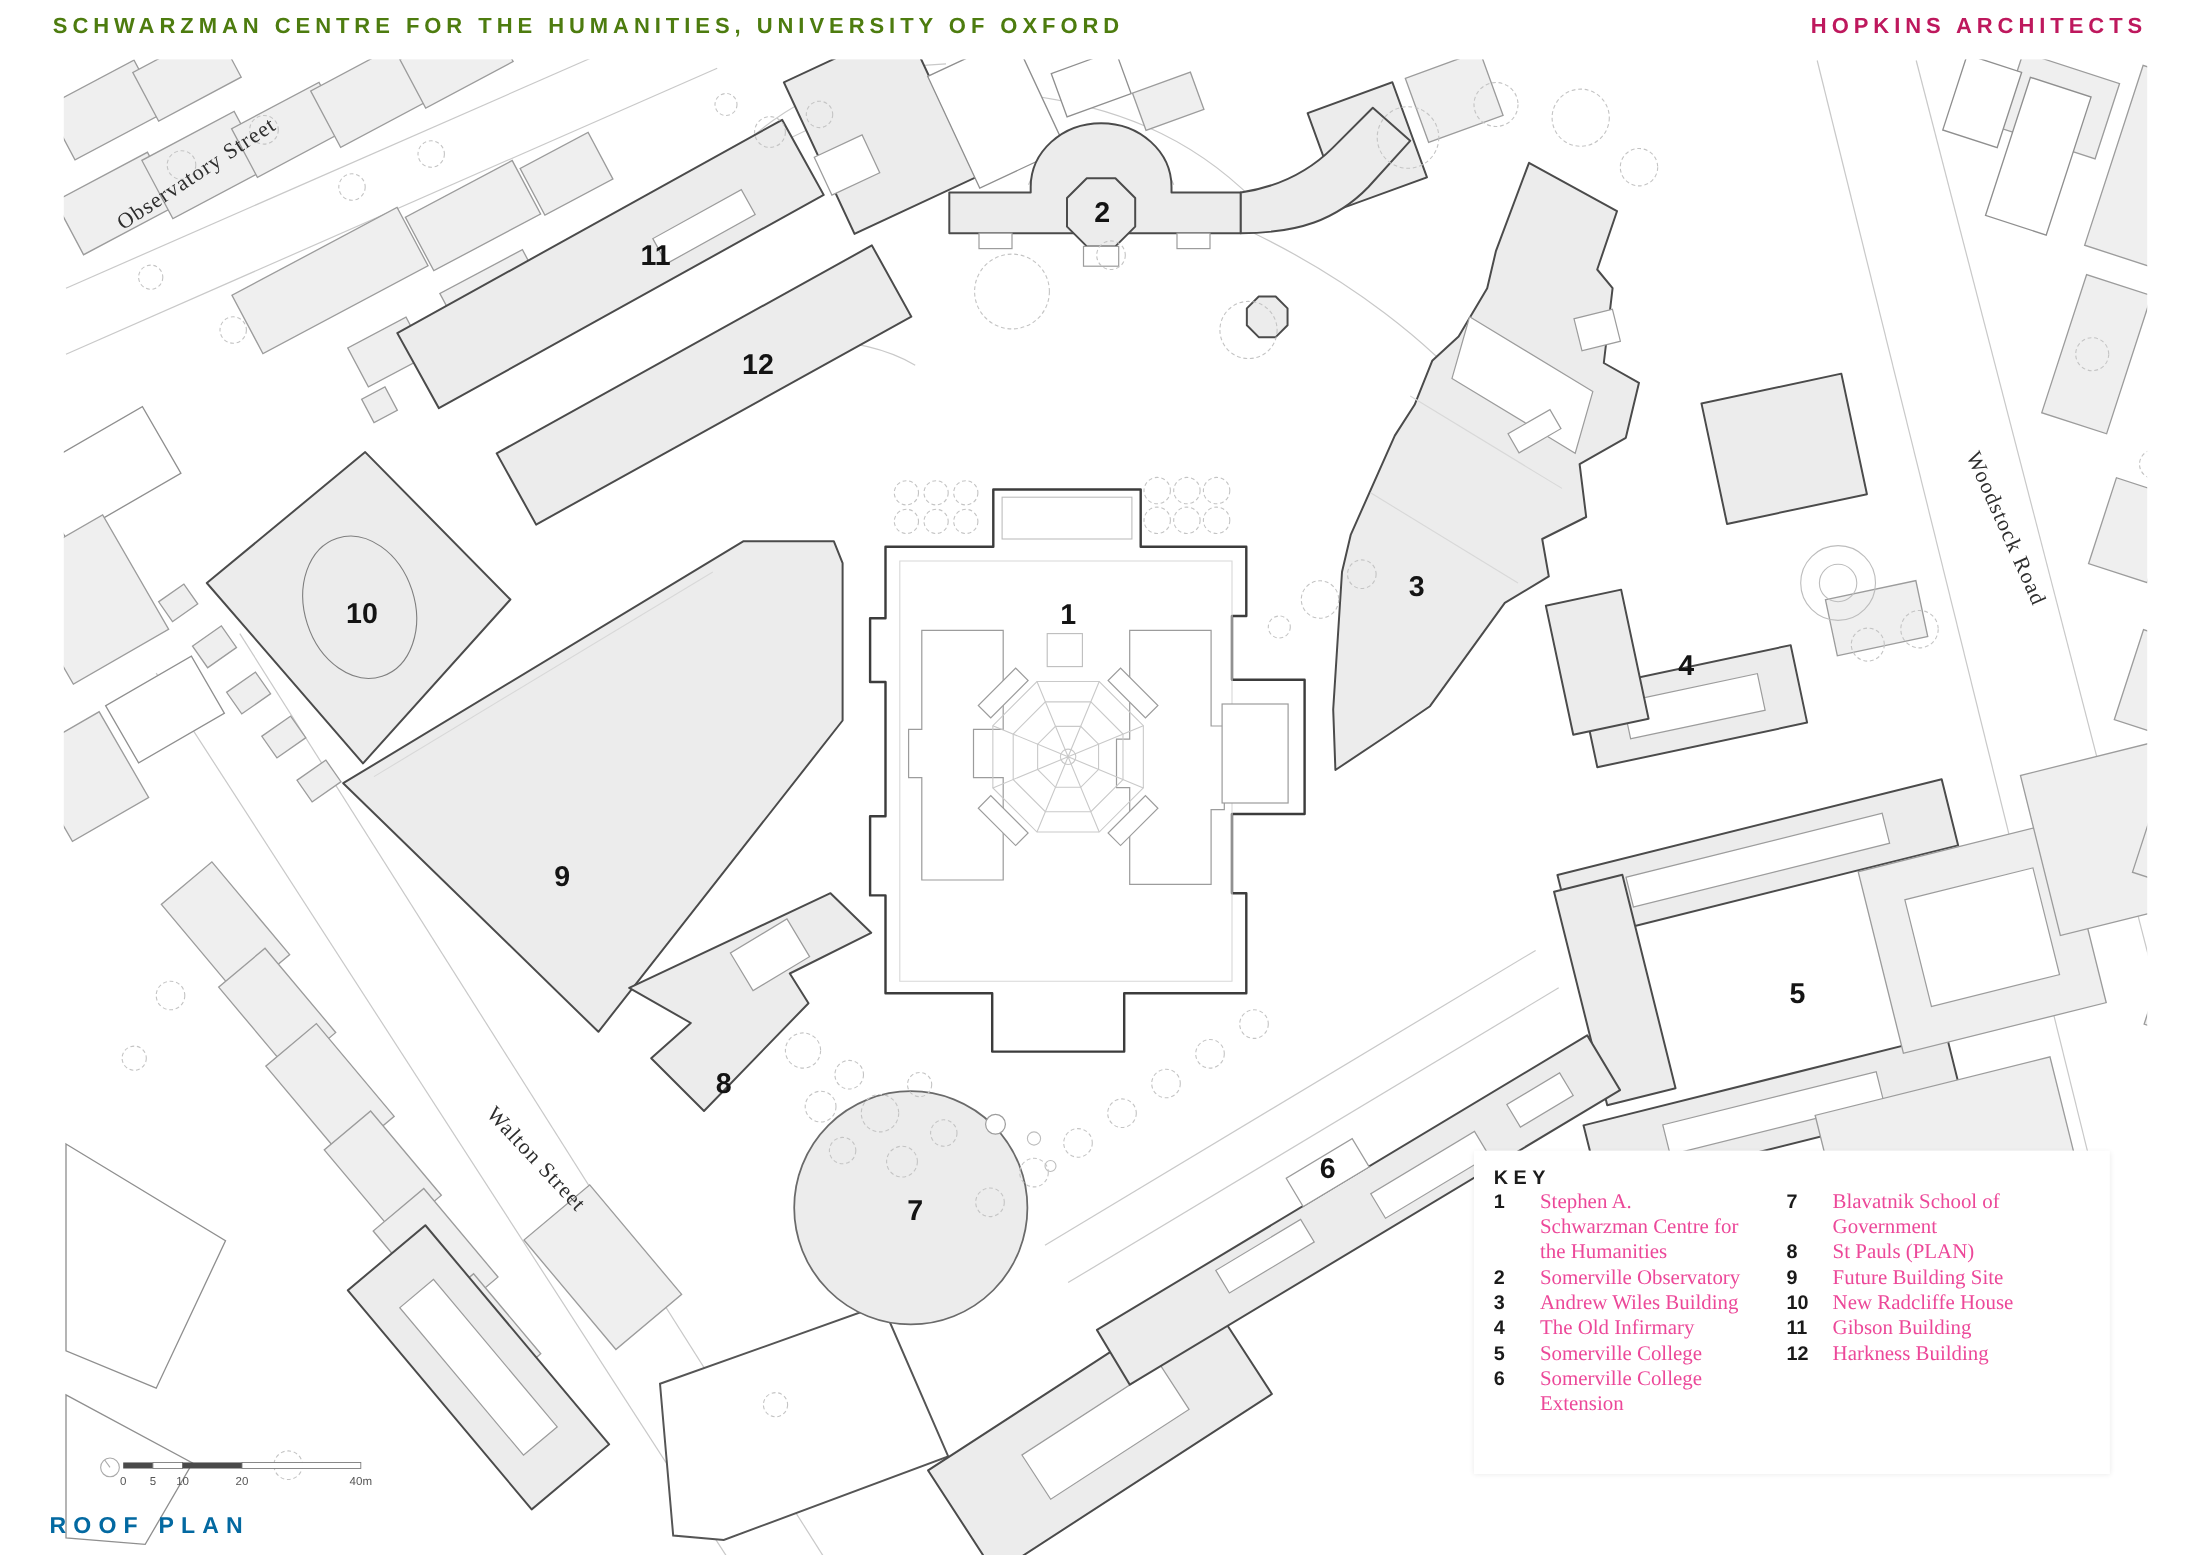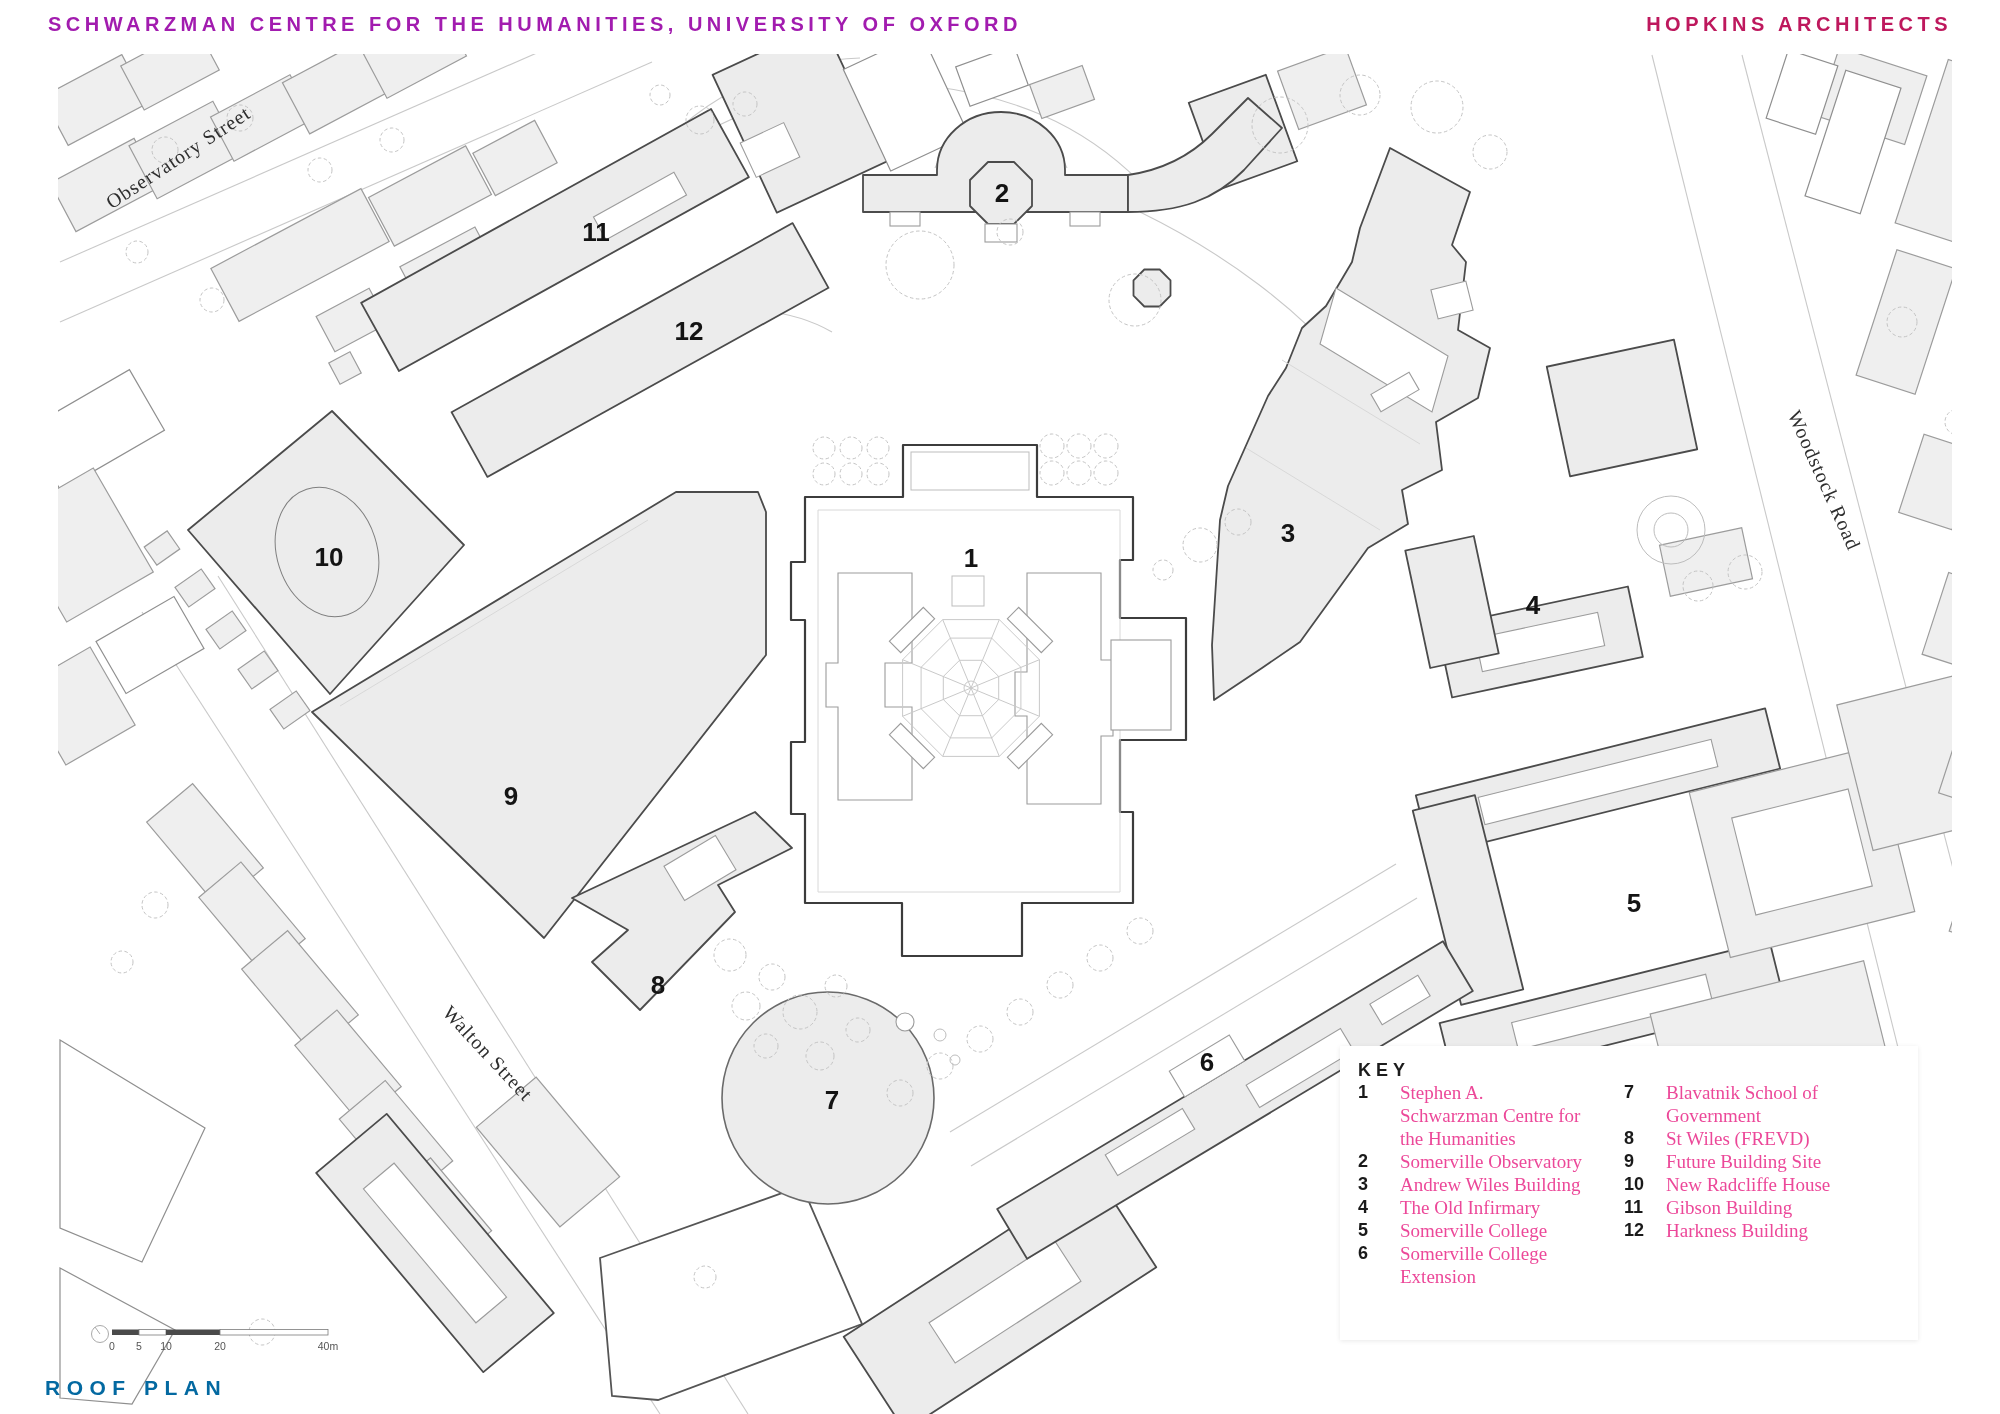--- a/index.html
+++ b/index.html
@@ -1,20 +1,20 @@
 <!DOCTYPE html>
 <html><head>
 <meta charset="utf-8">
 <style>
   html,body { margin:0; padding:0; background:#ffffff; }
   .page { position:relative; width:2000px; height:1414px; background:#ffffff; overflow:hidden;
           font-family:"Liberation Sans", sans-serif; }
   
   .hdr { position:absolute; top:13px; left:48px; right:48px; display:flex; justify-content:space-between; }
-  .hdr-title { font-size:20px; letter-spacing:4.5px; color:#a21caf; font-weight:bold; }
+  .hdr-title { font-size:20px; letter-spacing:4.5px; color:#4d7c0f; font-weight:bold; }
   .hdr-firm  { font-size:20px; letter-spacing:4.5px; color:#be185d; font-weight:bold; }
   .ftr { position:absolute; left:45px; top:1376px; font-size:21px; letter-spacing:6.5px; color:#0369a1; font-weight:bold; }
   
   svg.map { position:absolute; left:0; top:0; }
   .bldg       { fill:#efefef; stroke:#9c9c9c; stroke-width:1.2; }
   .bldg-dark  { fill:#ececec; stroke:#4b4b4b; stroke-width:1.8; stroke-linejoin:round; }
   .bldg-white { fill:#ffffff; stroke:#8f8f8f; stroke-width:1.2; }
   .bldg-white-dark { fill:#ffffff; stroke:#555555; stroke-width:1.8; }
   .principal  { fill:#ffffff; stroke:#3c3c3c; stroke-width:2.2; stroke-linejoin:round; }
   .inner      { fill:#ffffff; stroke:#9c9c9c; stroke-width:1.1; }
@@ -342,21 +342,21 @@
         </div>
       </div>
       <div class="key-col">
         <div class="k-entry">
           <span class="k-num">7</span>
           <span class="k-label">Blavatnik School of
 Government</span>
         </div>
         <div class="k-entry">
           <span class="k-num">8</span>
-          <span class="k-label">St Wiles (FREVD)</span>
+          <span class="k-label">St Pauls (PLAN)</span>
         </div>
         <div class="k-entry">
           <span class="k-num">9</span>
           <span class="k-label">Future Building Site</span>
         </div>
         <div class="k-entry">
           <span class="k-num">10</span>
           <span class="k-label">New Radcliffe House</span>
         </div>
         <div class="k-entry">

